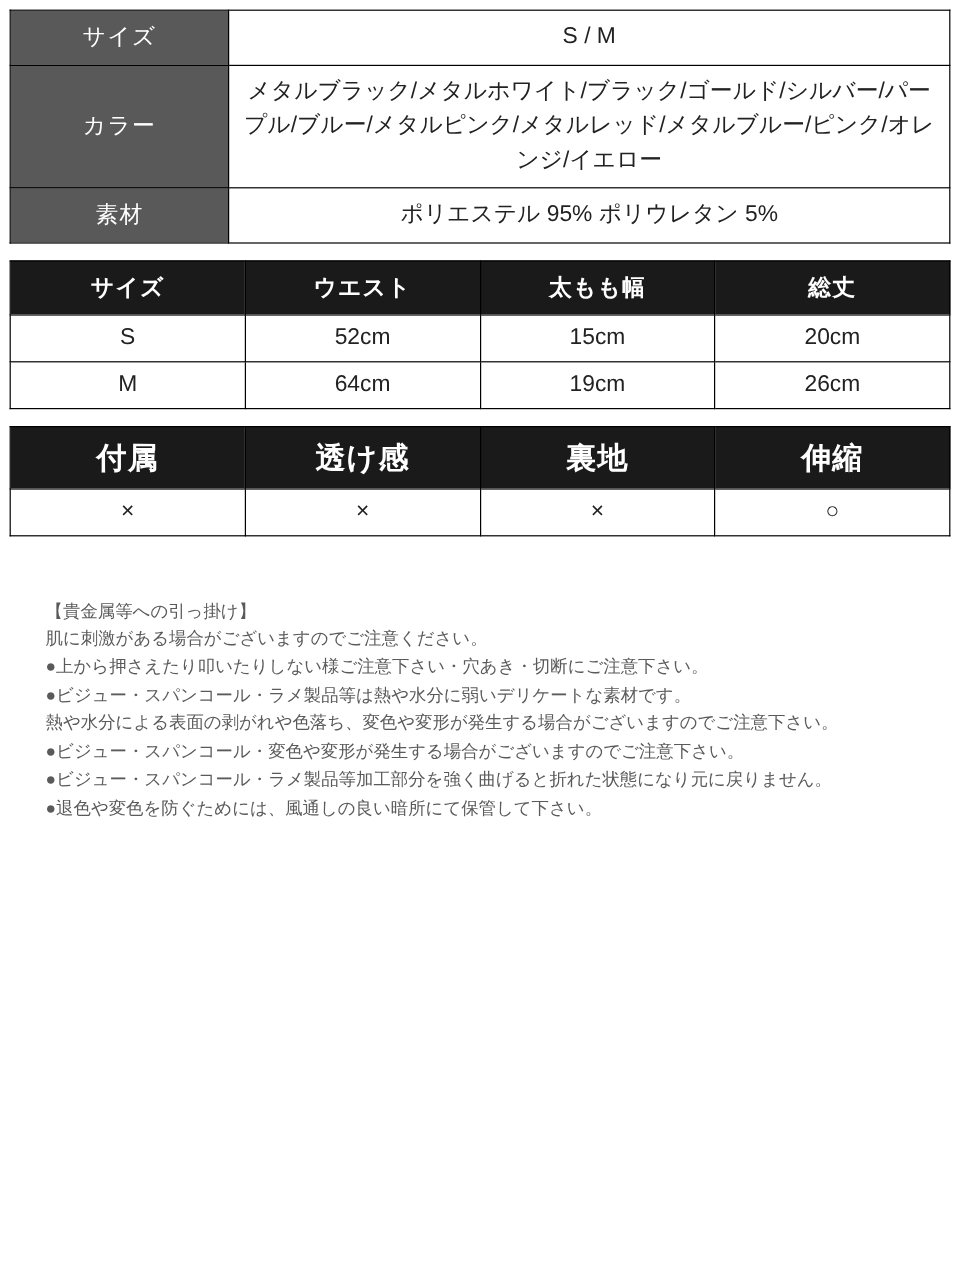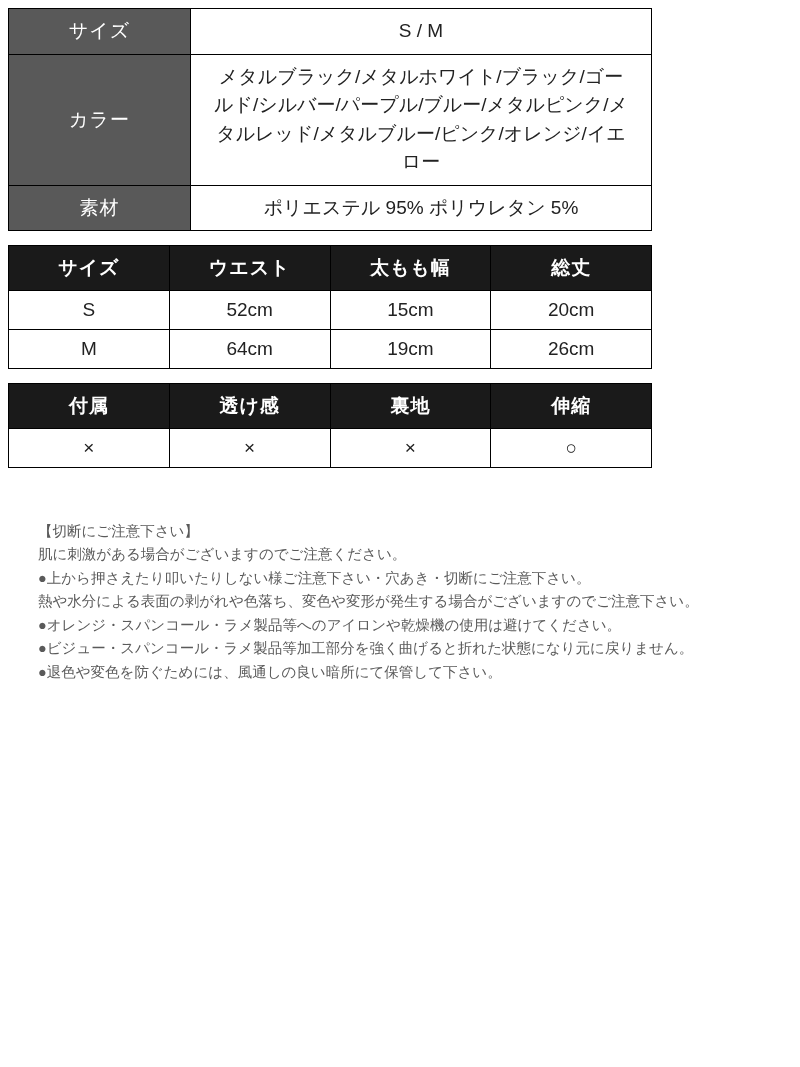--- a/index.html
+++ b/index.html
@@ -15,21 +15,21 @@
     color: #222222;
     position: relative;
   }
   .page {
     width: 800px;
     padding: 8px 8px 0 8px;
   }
 
   table {
     border-collapse: collapse;
-    width: 644px;
+    width: 784px;
     table-layout: fixed;
   }
 
   
   .spec-table td {
     border: 1px solid #000;
   }
   .spec-table td.label {
     background: #595959;
     color: #ffffff;
@@ -37,21 +37,21 @@
     font-size: 19px;
     width: 182px;
     padding: 8px 4px;
     letter-spacing: 1px;
   }
   .spec-table td.value {
     background: #ffffff;
     color: #222222;
     text-align: center;
     font-size: 19px;
-    padding: 8px 20px;
+    padding: 8px 10px;
     line-height: 1.5;
   }
 
   .gap { height: 14px; }
 
   
   .meas-table th {
     background: #1a1a1a;
     color: #ffffff;
     font-size: 19px;
@@ -66,21 +66,21 @@
     font-size: 19px;
     border: 1px solid #000;
     padding: 8px 4px;
     text-align: center;
   }
 
   
   .attr-table th {
     background: #1a1a1a;
     color: #ffffff;
-    font-size: 19px;
+    font-size: 25px;
     font-weight: bold;
     border: 1px solid #000;
     padding: 9px 4px;
     letter-spacing: 1px;
   }
   .attr-table td {
     background: #ffffff;
     color: #222222;
     font-size: 19px;
     border: 1px solid #000;
@@ -163,22 +163,23 @@
       <tr>
         <td>×</td>
         <td>×</td>
         <td>×</td>
         <td>○</td>
       </tr>
     </tbody>
   </table>
 
   <div class="notes">
-    <div class="note-line note-title">【切断にご注意下さい】</div>
+    <div class="note-line note-title">【貴金属等への引っ掛け】</div>
     <div class="note-line">肌に刺激がある場合がございますのでご注意ください。</div>
     <div class="note-line">●上から押さえたり叩いたりしない様ご注意下さい・穴あき・切断にご注意下さい。</div>
+    <div class="note-line">●ビジュー・スパンコール・ラメ製品等は熱や水分に弱いデリケートな素材です。</div>
     <div class="note-line">熱や水分による表面の剥がれや色落ち、変色や変形が発生する場合がございますのでご注意下さい。</div>
-    <div class="note-line">●オレンジ・スパンコール・ラメ製品等へのアイロンや乾燥機の使用は避けてください。</div>
+    <div class="note-line">●ビジュー・スパンコール・変色や変形が発生する場合がございますのでご注意下さい。</div>
     <div class="note-line">●ビジュー・スパンコール・ラメ製品等加工部分を強く曲げると折れた状態になり元に戻りません。</div>
     <div class="note-line">●退色や変色を防ぐためには、風通しの良い暗所にて保管して下さい。</div>
   </div>
 
 </div>
 
 </body></html>

